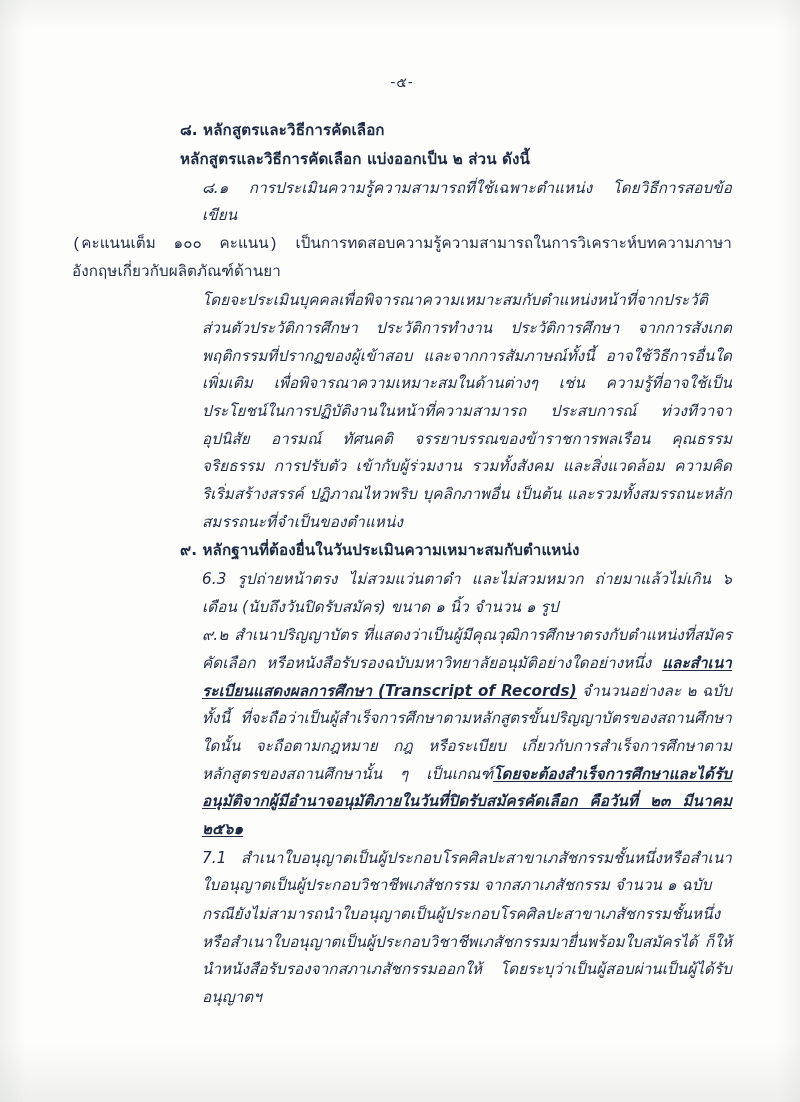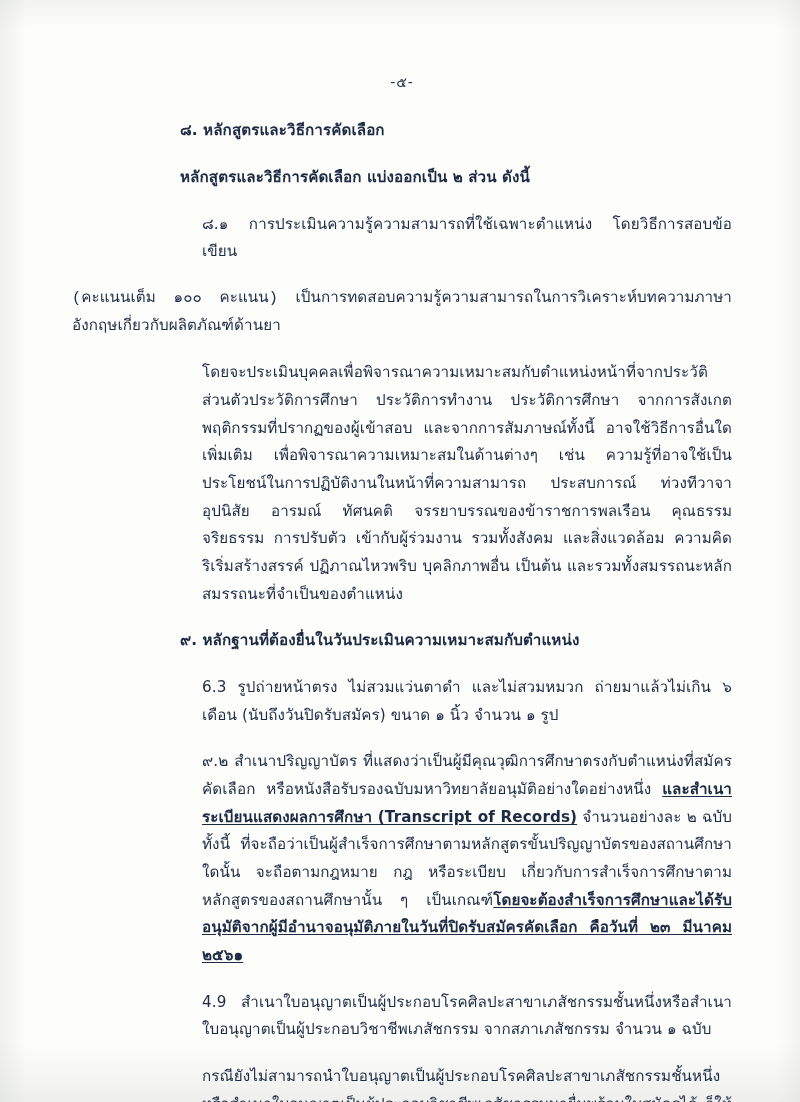--- a/index.html
+++ b/index.html
@@ -47,25 +47,25 @@
     margin: 0 0 22px 0;
     letter-spacing: 1px;
   }
   p {
     margin: 0;
     text-align: justify;
     text-justify: inter-word;
     word-break: break-word;
   }
   .ind-2 { text-indent: 0; padding-left: 108px; }
-  .ind-3 { text-indent: 0; padding-left: 130px; }
+  .ind-3 { text-indent: 0; padding-left: 130px; font-style: italic; }
   .flush { text-indent: 0; padding-left: 0; font-family: Liberation Mono, monospace; }
   .b { font-weight: 700; }
   .bu { font-weight: 700; text-decoration: underline; text-underline-offset: 2px; }
-  .blk { margin-top: 19px; }
+  .blk { margin-top: 1px; }
 </style>
 </head>
 <body>
 
 <div class="page">
   <div class="scan-tint"></div>
 
   <div class="doc">
 
     <p class="page-number">-๕-</p>
@@ -80,20 +80,20 @@
 
     <p class="ind-2 b blk">๙. หลักฐานที่ต้องยื่นในวันประเมินความเหมาะสมกับตำแหน่ง</p>
 
     <p class="ind-3 blk">6.3 รูปถ่ายหน้าตรง ไม่สวมแว่นตาดำ และไม่สวมหมวก ถ่ายมาแล้วไม่เกิน ๖ เดือน (นับถึงวันปิดรับสมัคร) ขนาด ๑ นิ้ว จำนวน ๑ รูป</p>
 
     <p class="ind-3 blk">
       <span>๙.๒ สำเนาปริญญาบัตร ที่แสดงว่าเป็นผู้มีคุณวุฒิการศึกษาตรงกับตำแหน่งที่สมัครคัดเลือก หรือหนังสือรับรองฉบับมหาวิทยาลัยอนุมัติอย่างใดอย่างหนึ่ง </span><span class="bu">และสำเนาระเบียนแสดงผลการศึกษา (Transcript of Records)</span><span> จำนวนอย่างละ ๒ ฉบับ ทั้งนี้ ที่จะถือว่าเป็นผู้สำเร็จการศึกษาตามหลักสูตรขั้นปริญญาบัตรของสถานศึกษาใดนั้น จะถือตามกฎหมาย กฎ หรือระเบียบ เกี่ยวกับการสำเร็จการศึกษาตามหลักสูตรของสถานศึกษานั้น ๆ เป็นเกณฑ์</span><span class="bu">โดยจะต้องสำเร็จการศึกษาและได้รับอนุมัติจากผู้มีอำนาจอนุมัติภายในวันที่ปิดรับสมัครคัดเลือก คือวันที่ ๒๓ มีนาคม ๒๕๖๑</span>
     </p>
 
 
-    <p class="ind-3 blk">4.9 สำเนาใบอนุญาตเป็นผู้ประกอบโรคศิลปะสาขาเภสัชกรรมชั้นหนึ่งหรือสำเนาใบอนุญาตเป็นผู้ประกอบวิชาชีพเภสัชกรรม จากสภาเภสัชกรรม จำนวน ๑ ฉบับ</p>
+    <p class="ind-3 blk">7.1 สำเนาใบอนุญาตเป็นผู้ประกอบโรคศิลปะสาขาเภสัชกรรมชั้นหนึ่งหรือสำเนาใบอนุญาตเป็นผู้ประกอบวิชาชีพเภสัชกรรม จากสภาเภสัชกรรม จำนวน ๑ ฉบับ</p>
 
     <p class="ind-3 blk">
       <span>กรณียังไม่สามารถนำใบอนุญาตเป็นผู้ประกอบโรคศิลปะสาขาเภสัชกรรมชั้นหนึ่งหรือสำเนาใบอนุญาตเป็นผู้ประกอบวิชาชีพเภสัชกรรมมายื่นพร้อมใบสมัครได้ ก็ให้นำหนังสือรับรองจากสภาเภสัชกรรมออกให้ โดยระบุว่าเป็นผู้สอบผ่านเป็นผู้ได้รับอนุญาตฯ </span>
     </p>
 
   </div>
 </div>
 
 </body></html>

